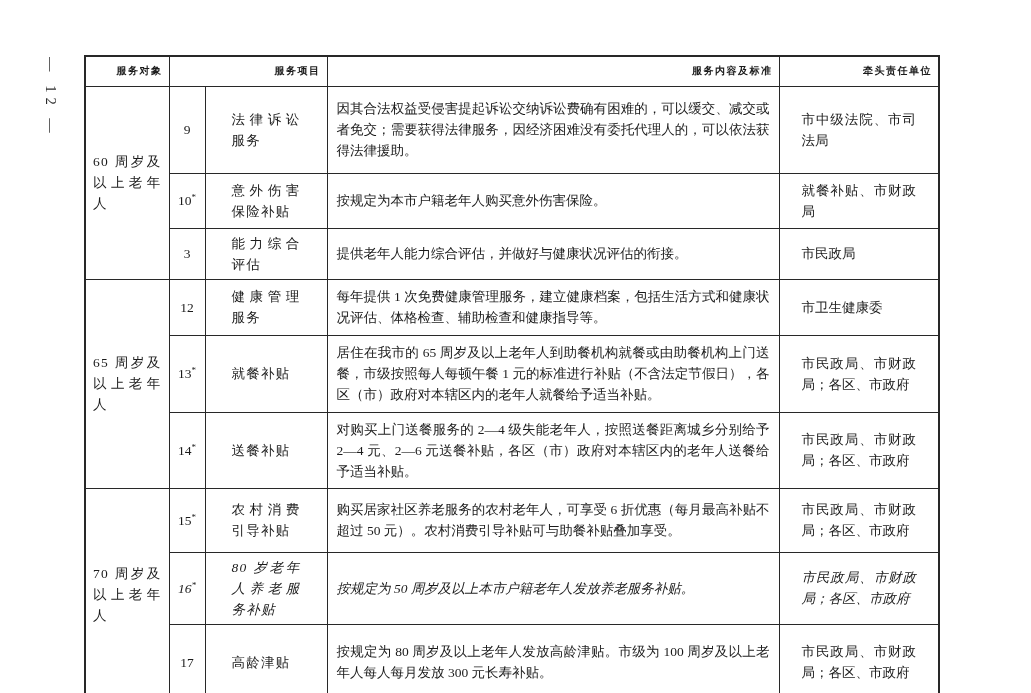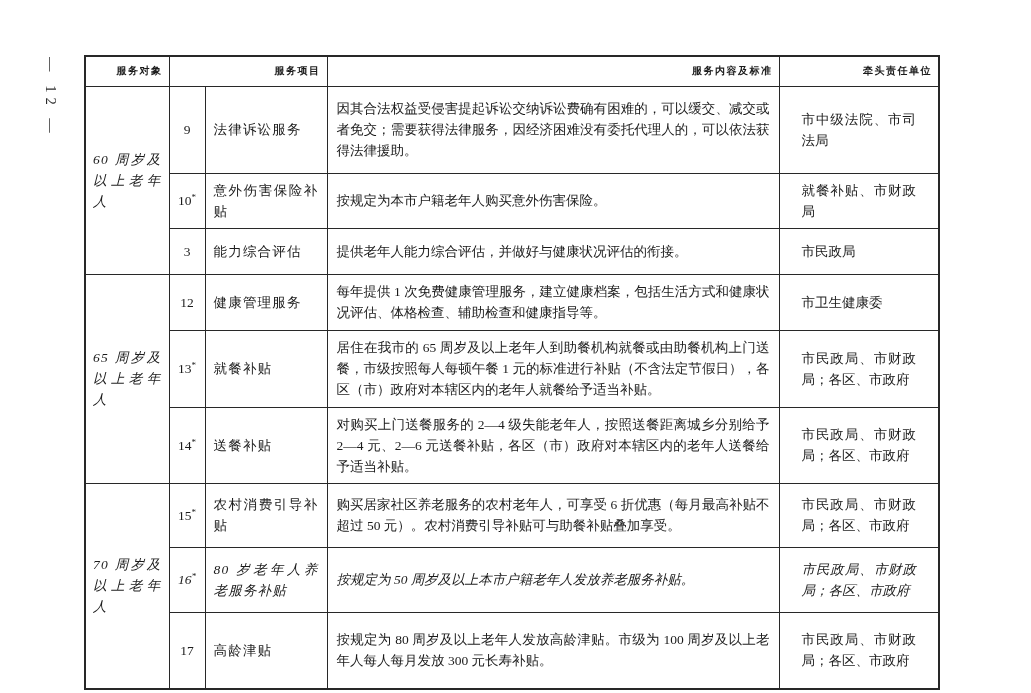--- a/index.html
+++ b/index.html
@@ -55,27 +55,26 @@
   td.num sup.star {
     font-size: 9px;
     vertical-align: super;
     line-height: 0;
   }
   td.target {
     text-align: justify;
     text-justify: inter-character;
     letter-spacing: 1.2px;
     padding: 8px 7px;
-    font-style: italic;
   }
   td.item {
     text-align: justify;
     text-justify: inter-character;
     letter-spacing: 1.2px;
-    padding: 4px 8px;
+    padding: 4px 26px;
   }
   td.content {
     text-align: justify;
     text-justify: inter-character;
     padding: 6px 9px;
   }
   td.unit {
     text-align: justify;
     text-justify: inter-character;
     padding: 6px 22px;

